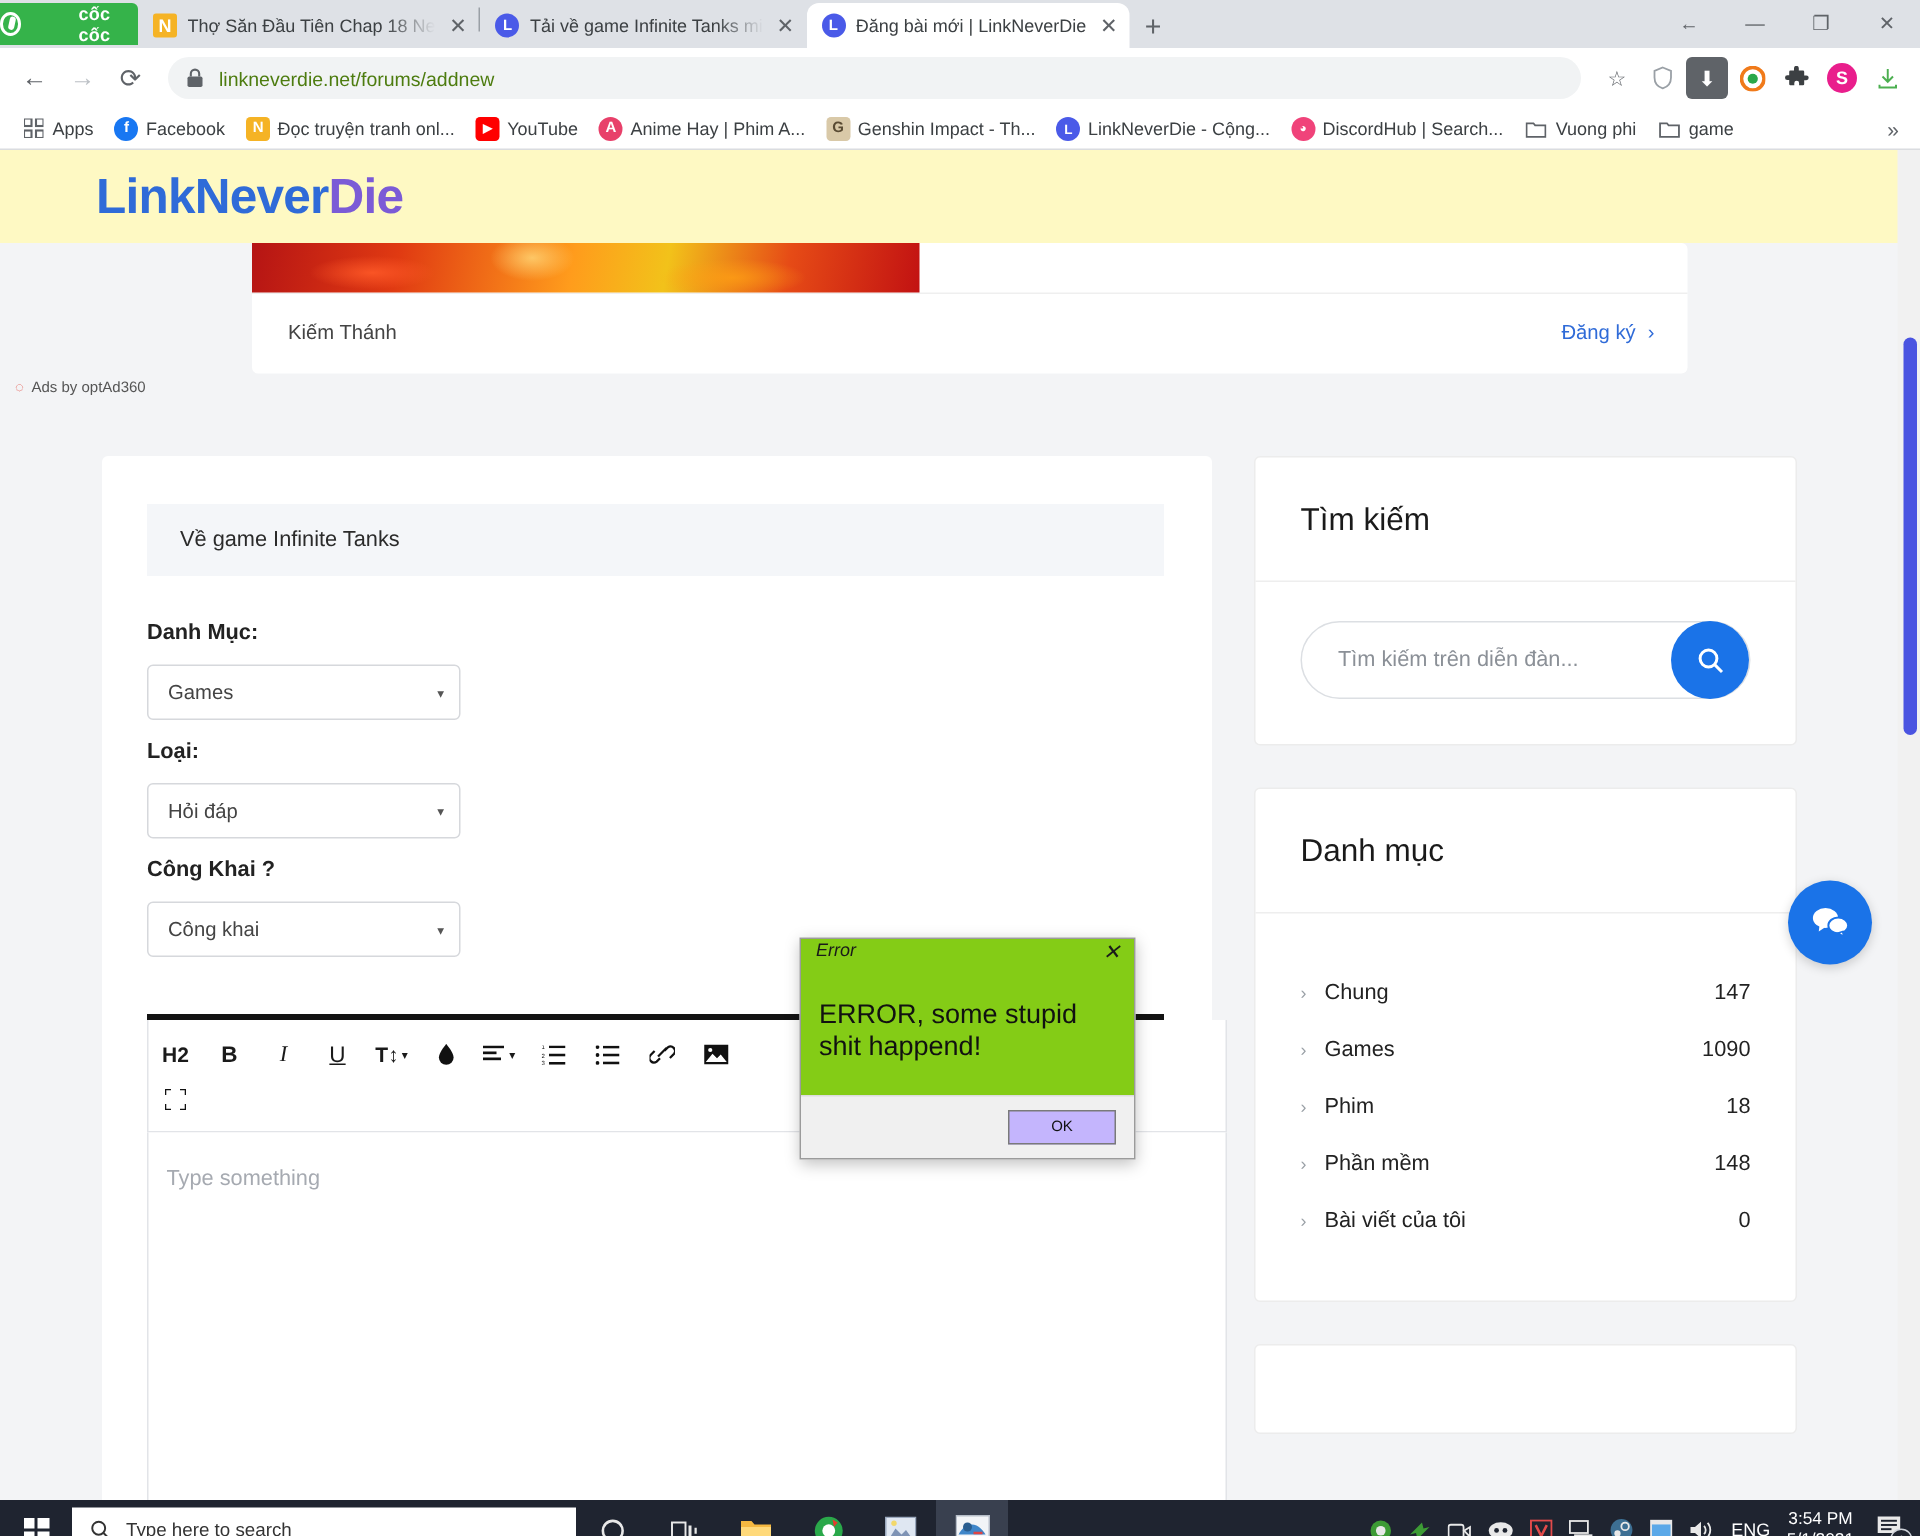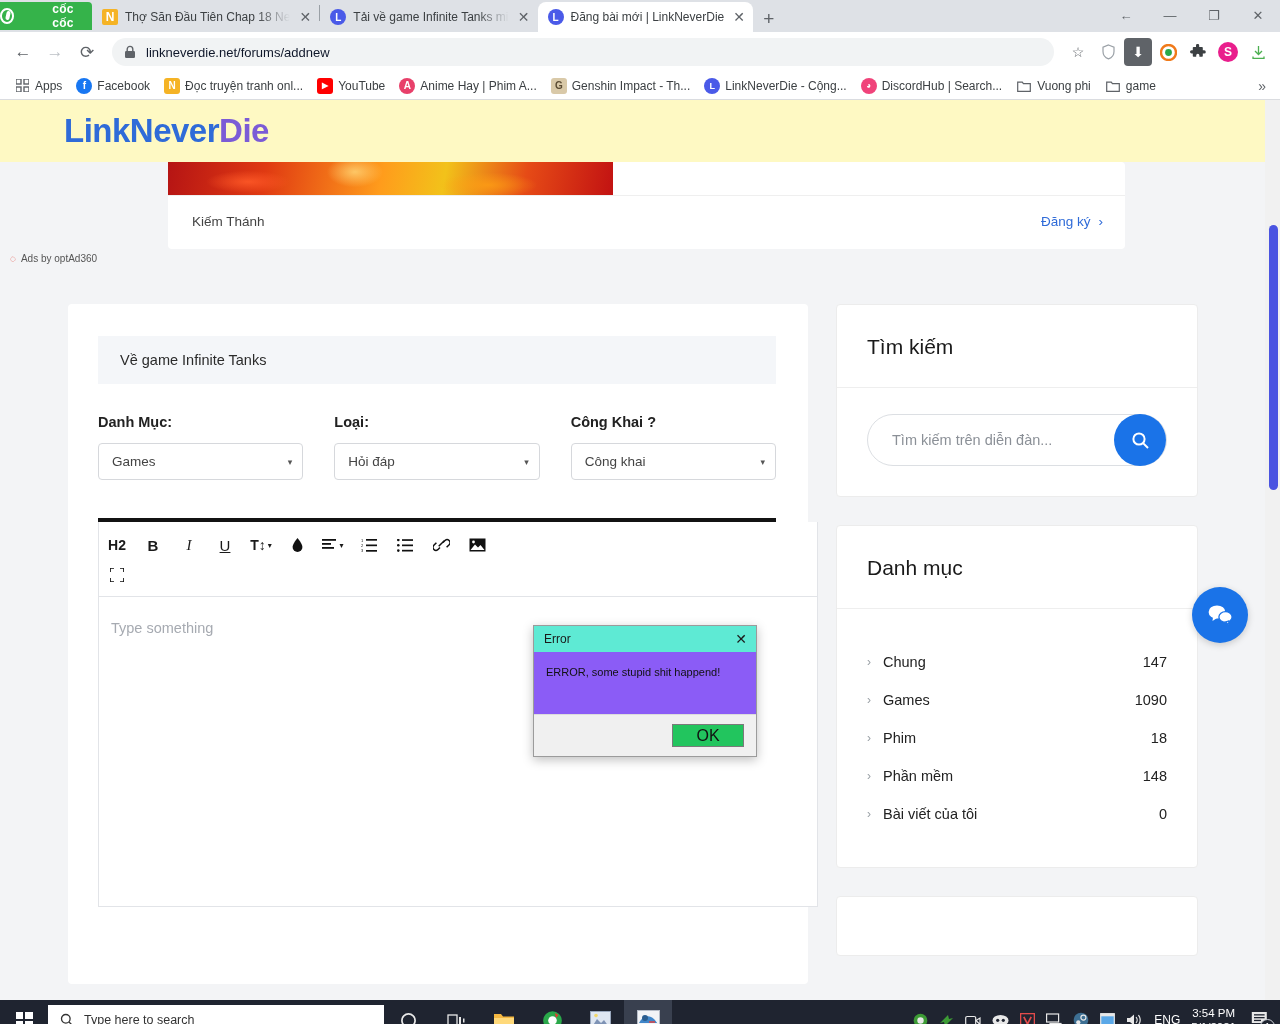--- a/index.html
+++ b/index.html
@@ -72,21 +72,21 @@
     padding: 0 8px; gap: 2px;
   }
   .nav-btn { width: 30px; height: 30px; display:flex; align-items:center; justify-content:center;
              color:#5f6368; font-size:17px; }
   .nav-btn.dim { color:#bdc1c6; }
   .omnibox {
     flex: 1; height: 28px; background: #f1f3f4; border-radius: 14px;
     display: flex; align-items: center; padding: 0 12px; gap: 10px;
     margin: 0 8px;
   }
-  .omnibox-url { font-size: 13px; color: #0f172a; }
+  .omnibox-url { font-size: 13px; color: #4d7c0f; }
   .tb-icon { width: 28px; height: 28px; display:flex; align-items:center; justify-content:center; font-size:14px; color:#5f6368;}
   .tb-icon.dl-active { background:#5f6368; border-radius:4px; color:#fff; }
   .avatar-s { width:20px;height:20px;border-radius:50%;background:#e91e8c;color:#fff;
               font-size:12px;display:flex;align-items:center;justify-content:center;font-weight:bold;}
 
   .bookmarks-bar {
     height: 28px; background:#fff; display:flex; align-items:center;
     padding: 0 8px; gap: 2px; font-size: 12px; color:#3c4043;
     border-bottom: 1px solid #dadce0;
   }
@@ -143,21 +143,21 @@
   .content-wrap { display:flex; gap:28px; padding: 40px 64px 0 68px; }
   .main-col { width: 740px; background:#fff; border-radius:4px; padding: 32px 32px 0 30px; min-height:680px;}
   .side-col { width: 362px; }
 
   .form-label { font-size:14.5px; font-weight:bold; color:#222; margin-bottom: 13px; }
   .title-input {
     height: 48px; background:#f4f6f9; border:none; width:100%;
     display:flex; align-items:center; padding: 0 22px;
     font-size:14.5px; color:#2b2b2b;
   }
-  .row-3 { display:flex; gap:31px; margin-top: 30px; }
+  .row-3 { display:flex; gap:13px; margin-top: 30px; flex-direction: column; }
   .field { width: 209px; }
   .select-box {
     height: 37px; border:1px solid #d6d8dc; border-radius:4px;
     display:flex; align-items:center; padding: 0 10px 0 13px;
     font-size:13.5px; color:#444; background:#fff; margin-top:11px;
   }
   .select-caret { margin-left:auto; font-size:9px; color:#555; }
 
   .editor { margin-top: 38px; border-top: 4px solid #131313; }
   .editor-toolbar {
@@ -218,32 +218,32 @@
   }
 
   
   .err-dialog {
     position:absolute; left:533px; top:525px; width:224px;
     background:#fff; border:1px solid #9b9b9b;
     box-shadow: 0 3px 10px rgba(0,0,0,.25); z-index: 50;
     font-family:"Liberation Sans", sans-serif;
   }
   .err-titlebar {
-    height: 26px; display:flex; align-items:center; padding: 0 6px 0 10px;
-    font-size: 12px; color:#1a1a1a; background:#5eead4;
+    height: 26px; display:flex; align-items:flex-start; padding: 0 6px 0 10px;
+    font-size: 12px; color:#1a1a1a; background:#84cc16;font-style:italic;
   }
   .err-close { margin-left:auto; font-size:14px; color:#1a1a1a; width:18px; text-align:center;}
-  .err-body { padding: 14px 12px 36px 12px; font-size:11px; color:#111; background:#8b5cf6;}
+  .err-body { padding: 14px 12px 22px 12px; font-size:18px; color:#111; background:#84cc16;}
   .err-footer {
     background:#f0f0f0; border-top:1px solid #dcdcdc;
     padding: 9px 12px; display:flex; justify-content:flex-end;
   }
   .err-ok {
-    width: 72px; height: 23px; background:#22c55e; border:1px solid #7a7a7a;
-    font-size:16px; color:#111; display:flex; align-items:center; justify-content:center;
+    width: 72px; height: 23px; background:#c4b5fd; border:1px solid #7a7a7a;
+    font-size:10px; color:#111; display:flex; align-items:center; justify-content:center;
   }
 
   
   .taskbar {
     position:absolute; left:0; bottom:0; width:1280px; height:40px;
     background:#1f2430; display:flex; align-items:center; color:#fff;
   }
   .tb-start { width:48px;height:40px;display:flex;align-items:center;justify-content:center;}
   .win-logo { width:17px;height:17px; display:grid; grid-template-columns:1fr 1fr; grid-template-rows:1fr 1fr; gap:2px;}
   .win-logo span { background:#fff; display:block; }

